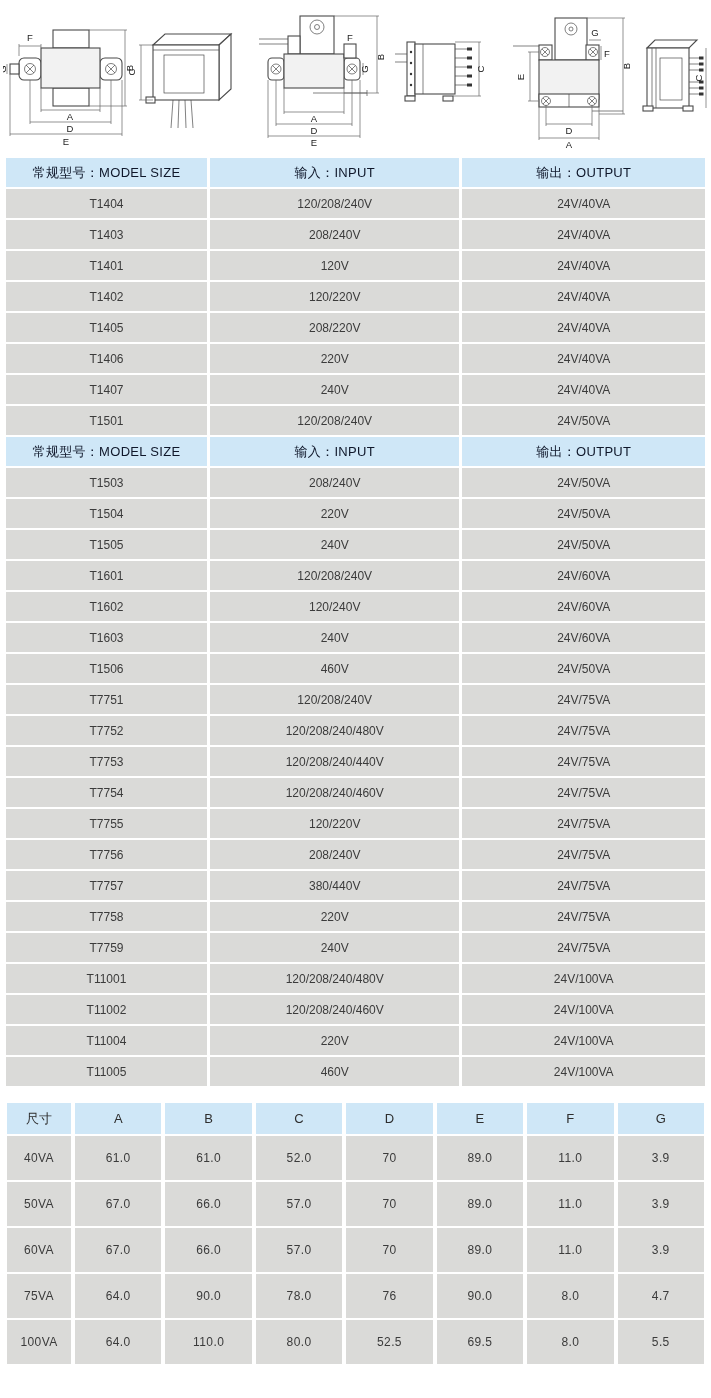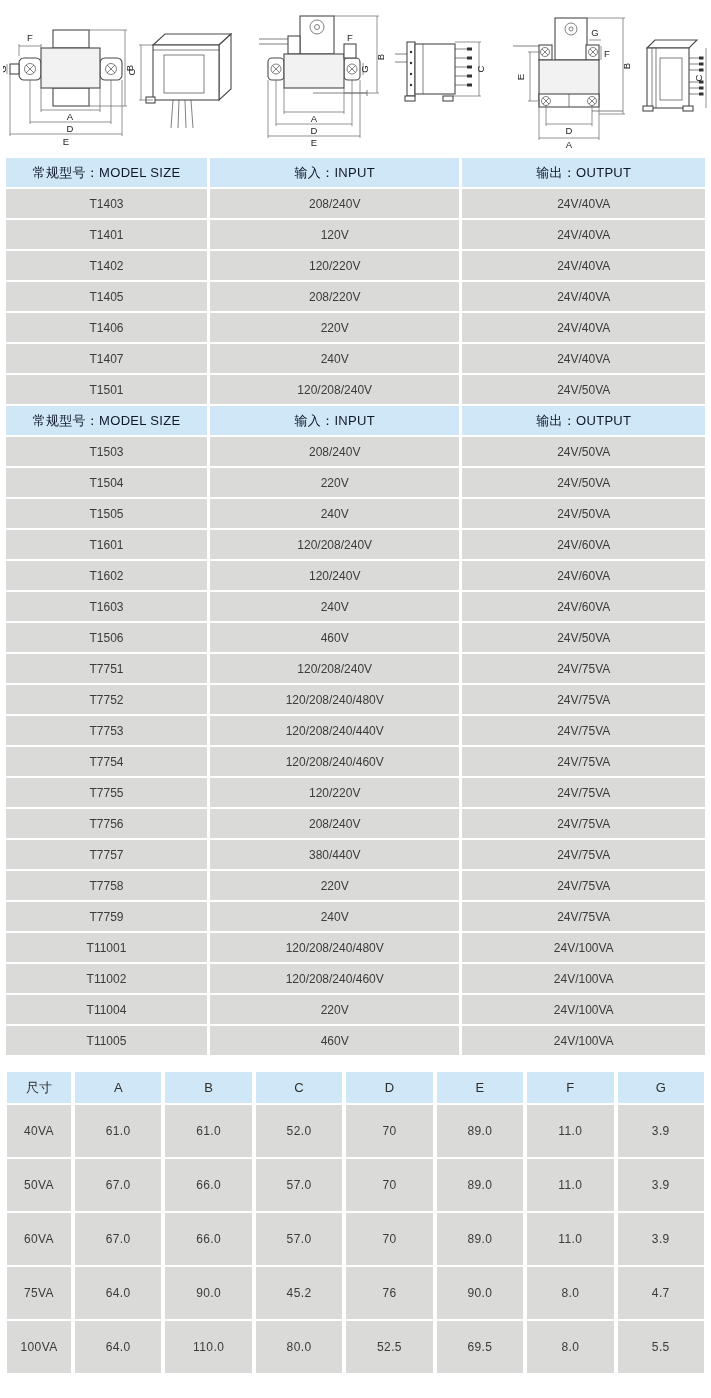--- a/index.html
+++ b/index.html
@@ -29,21 +29,21 @@
   table.model td { background:#dadad8; height:29px; font-size:12px; color:#3b3b3b; }
   
   table.dims {
     width:705px; margin:13px auto 0 auto;
     border-collapse:separate; border-spacing:4px 2px; table-layout:fixed;
   }
   table.dims th, table.dims td { text-align:center; vertical-align:middle; padding:4px; }
   table.dims th {
     background:#cfe7f7; height:31px; font-size:13px; font-weight:normal; color:#2e2e2e;
   }
-  table.dims td { background:#dadad8; height:52px; font-size:12px; color:#3b3b3b; letter-spacing:0.4px; }
+  table.dims td { background:#dadad8; height:44px; font-size:12px; color:#3b3b3b; letter-spacing:0.4px; }
   col.size-col { width:64px; }
 </style>
 </head>
 <body>
 
 <div class="diagrams">
 
   <svg width="240" height="152" viewBox="0 0 240 152">
 
     <rect class="part" x="50" y="28" width="36" height="18"></rect>
@@ -189,20 +189,25 @@
       <col style="width:35%">
     </colgroup>
   <tbody>
     <tr>
       <th>常规型号：MODEL SIZE</th>
       <th>输入：INPUT</th>
       <th>输出：OUTPUT</th>
     </tr>
   </tbody>
   <tbody>
+  <tr>
+    <td>T1404</td>
+    <td>120/208/240V</td>
+    <td>24V/40VA</td>
+  </tr>
 
   <tr>
     <td>T1403</td>
     <td>208/240V</td>
     <td>24V/40VA</td>
   </tr>
 
   <tr>
     <td>T1401</td>
     <td>120V</td>
@@ -425,21 +430,21 @@
     <td>70</td>
     <td>89.0</td>
     <td>11.0</td>
     <td>3.9</td>
   </tr>
 
   <tr>
     <td>75VA</td>
     <td>64.0</td>
     <td>90.0</td>
-    <td>45.2</td>
+    <td>78.0</td>
     <td>76</td>
     <td>90.0</td>
     <td>8.0</td>
     <td>4.7</td>
   </tr>
 
   <tr>
     <td>100VA</td>
     <td>64.0</td>
     <td>110.0</td>

